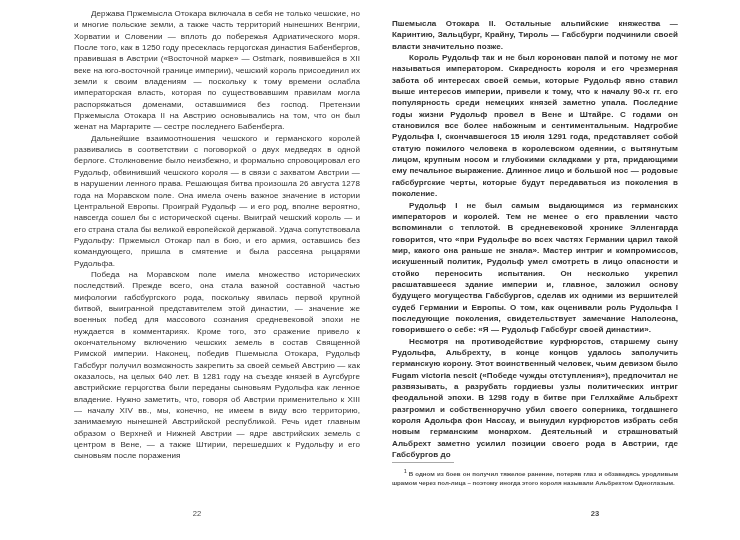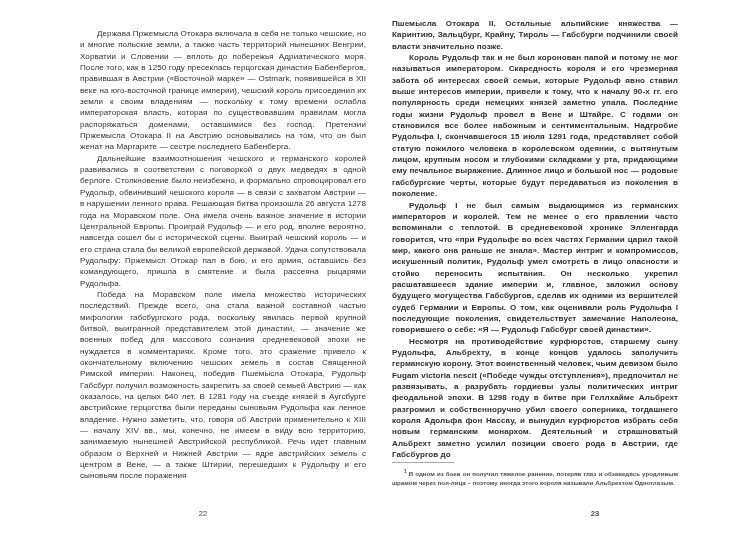--- a/index.html
+++ b/index.html
@@ -20,23 +20,23 @@
   }
 
   .page {
     position: absolute;
     top: 0;
     height: 540px;
     box-sizing: border-box;
   }
 
   .page-left {
-    left: 18px;
+    left: 12px;
     width: 370px;
-    padding: 28px 22px 0 62px;
+    padding: 8px 22px 0 62px;
   }
 
   .page-right {
     left: 370px;
     width: 370px;
     padding: 18px 62px 0 22px;
     font-weight: bold;
   }
 
   .text-column {

